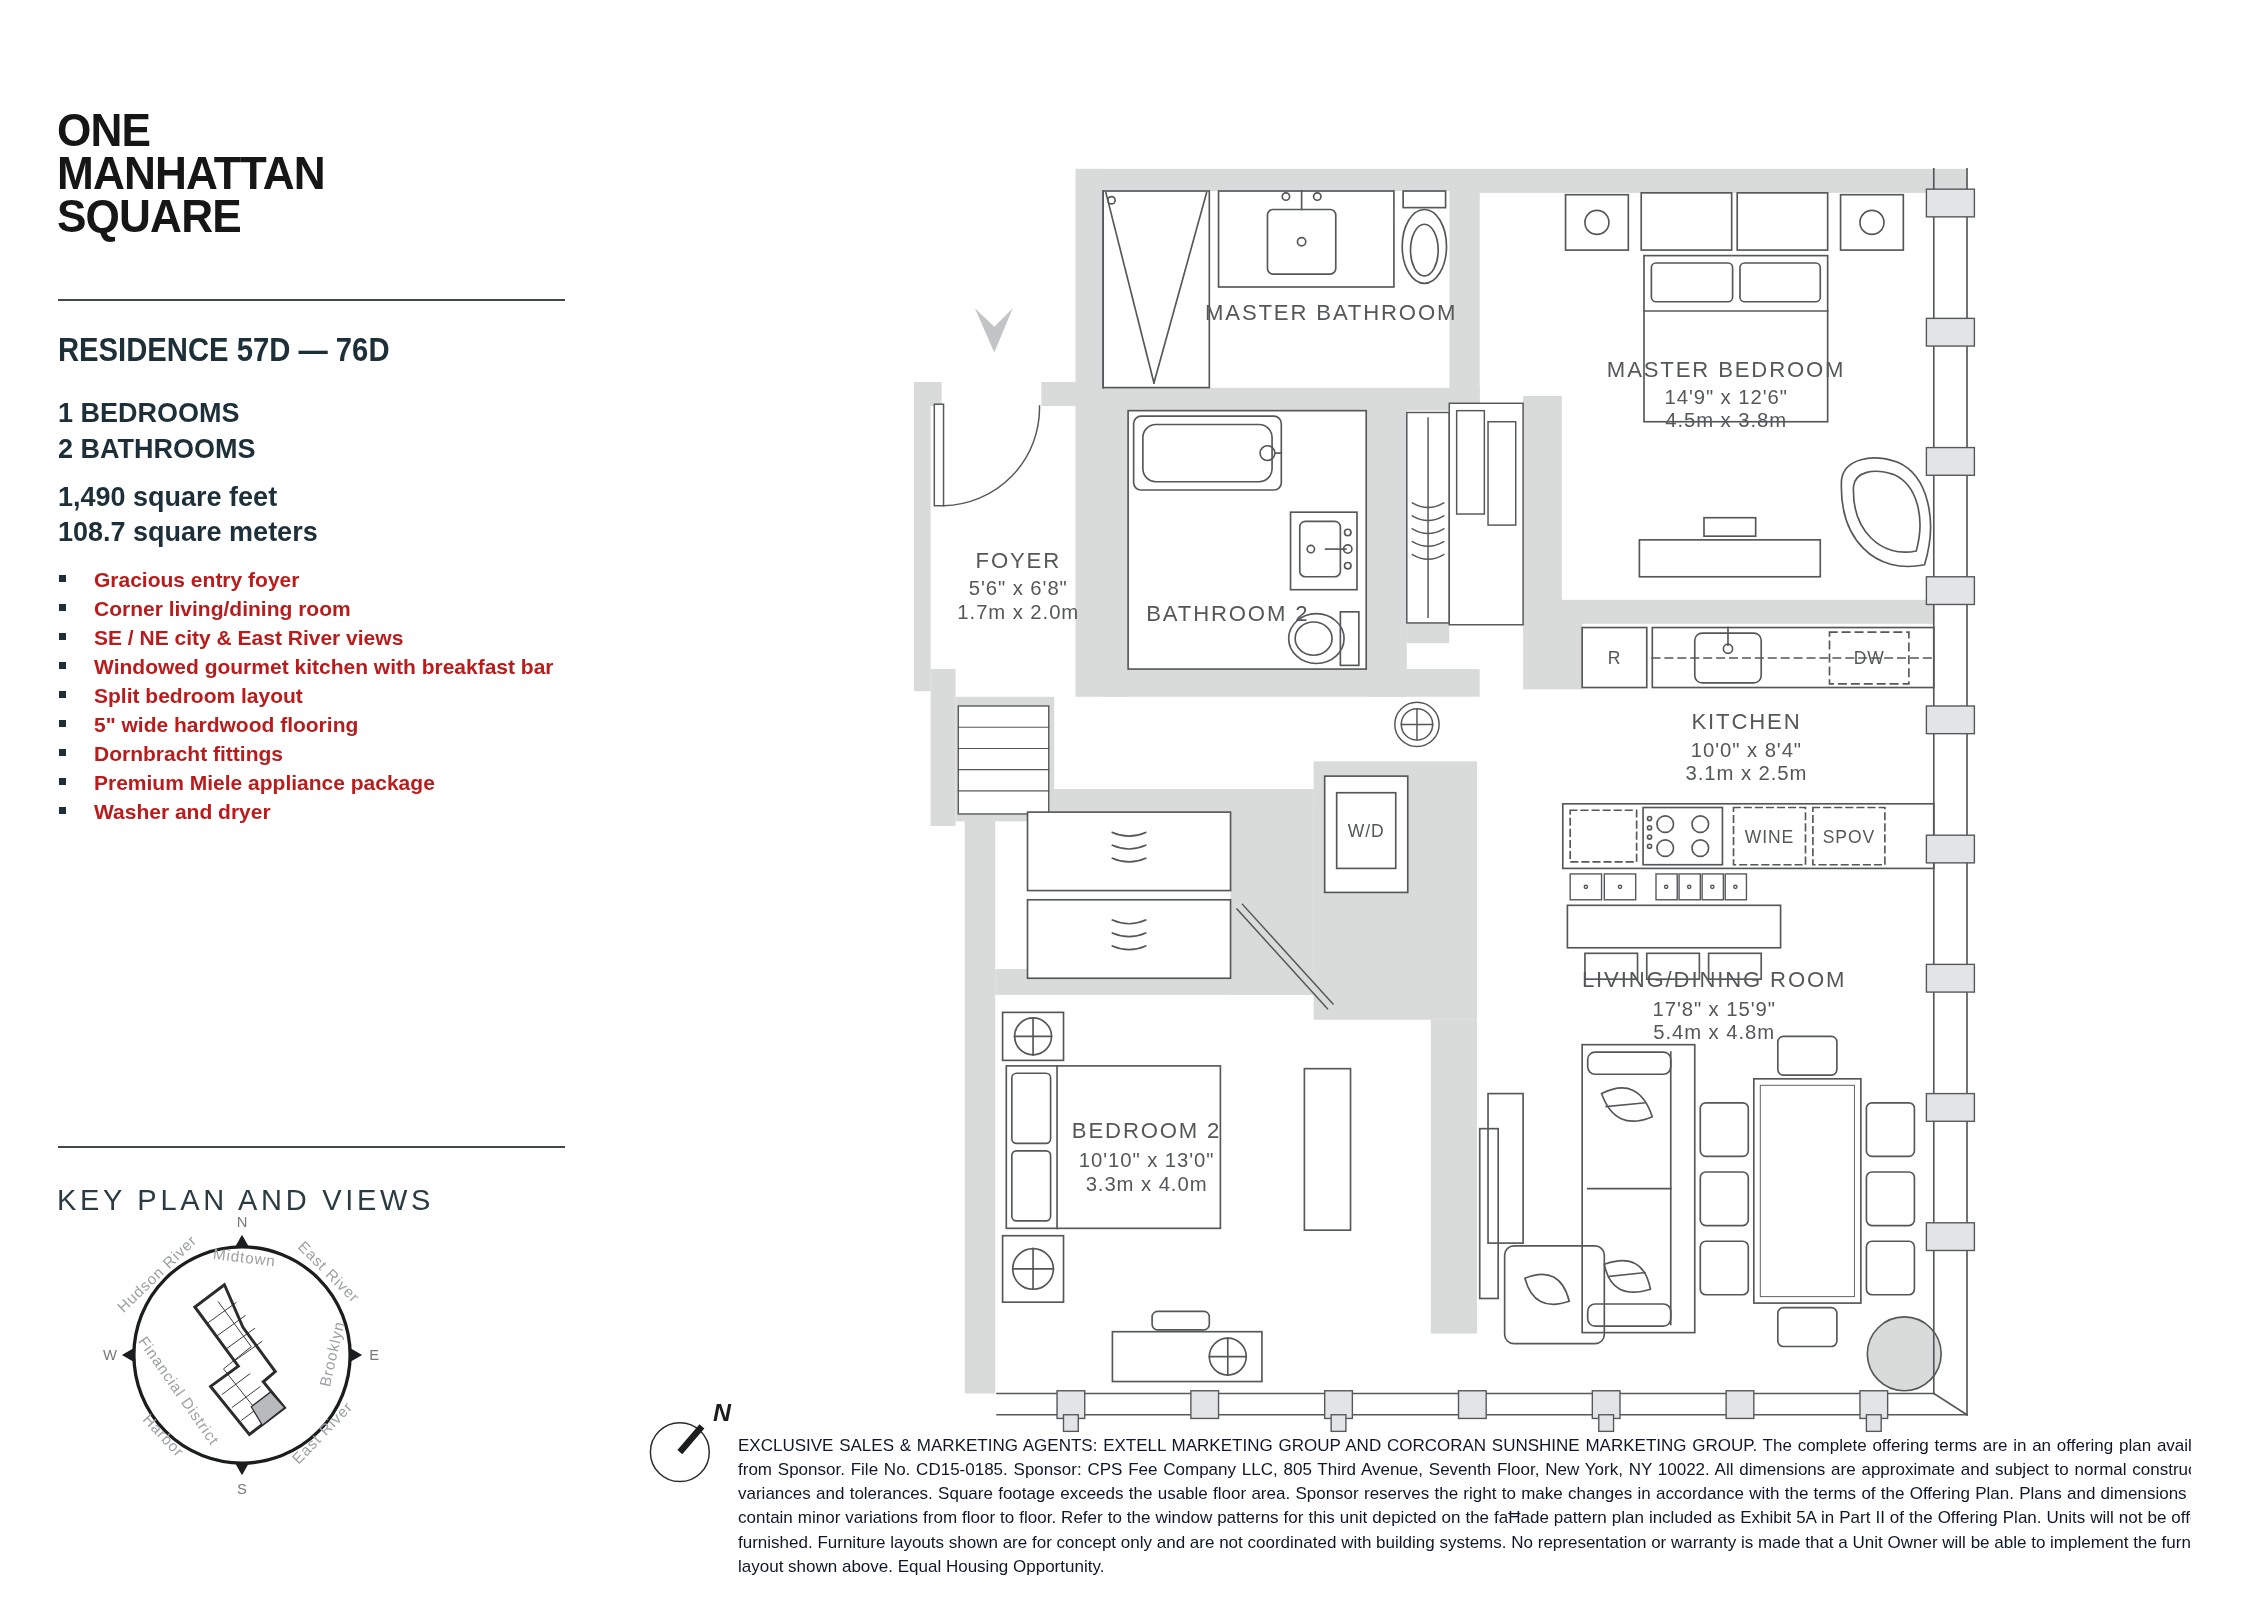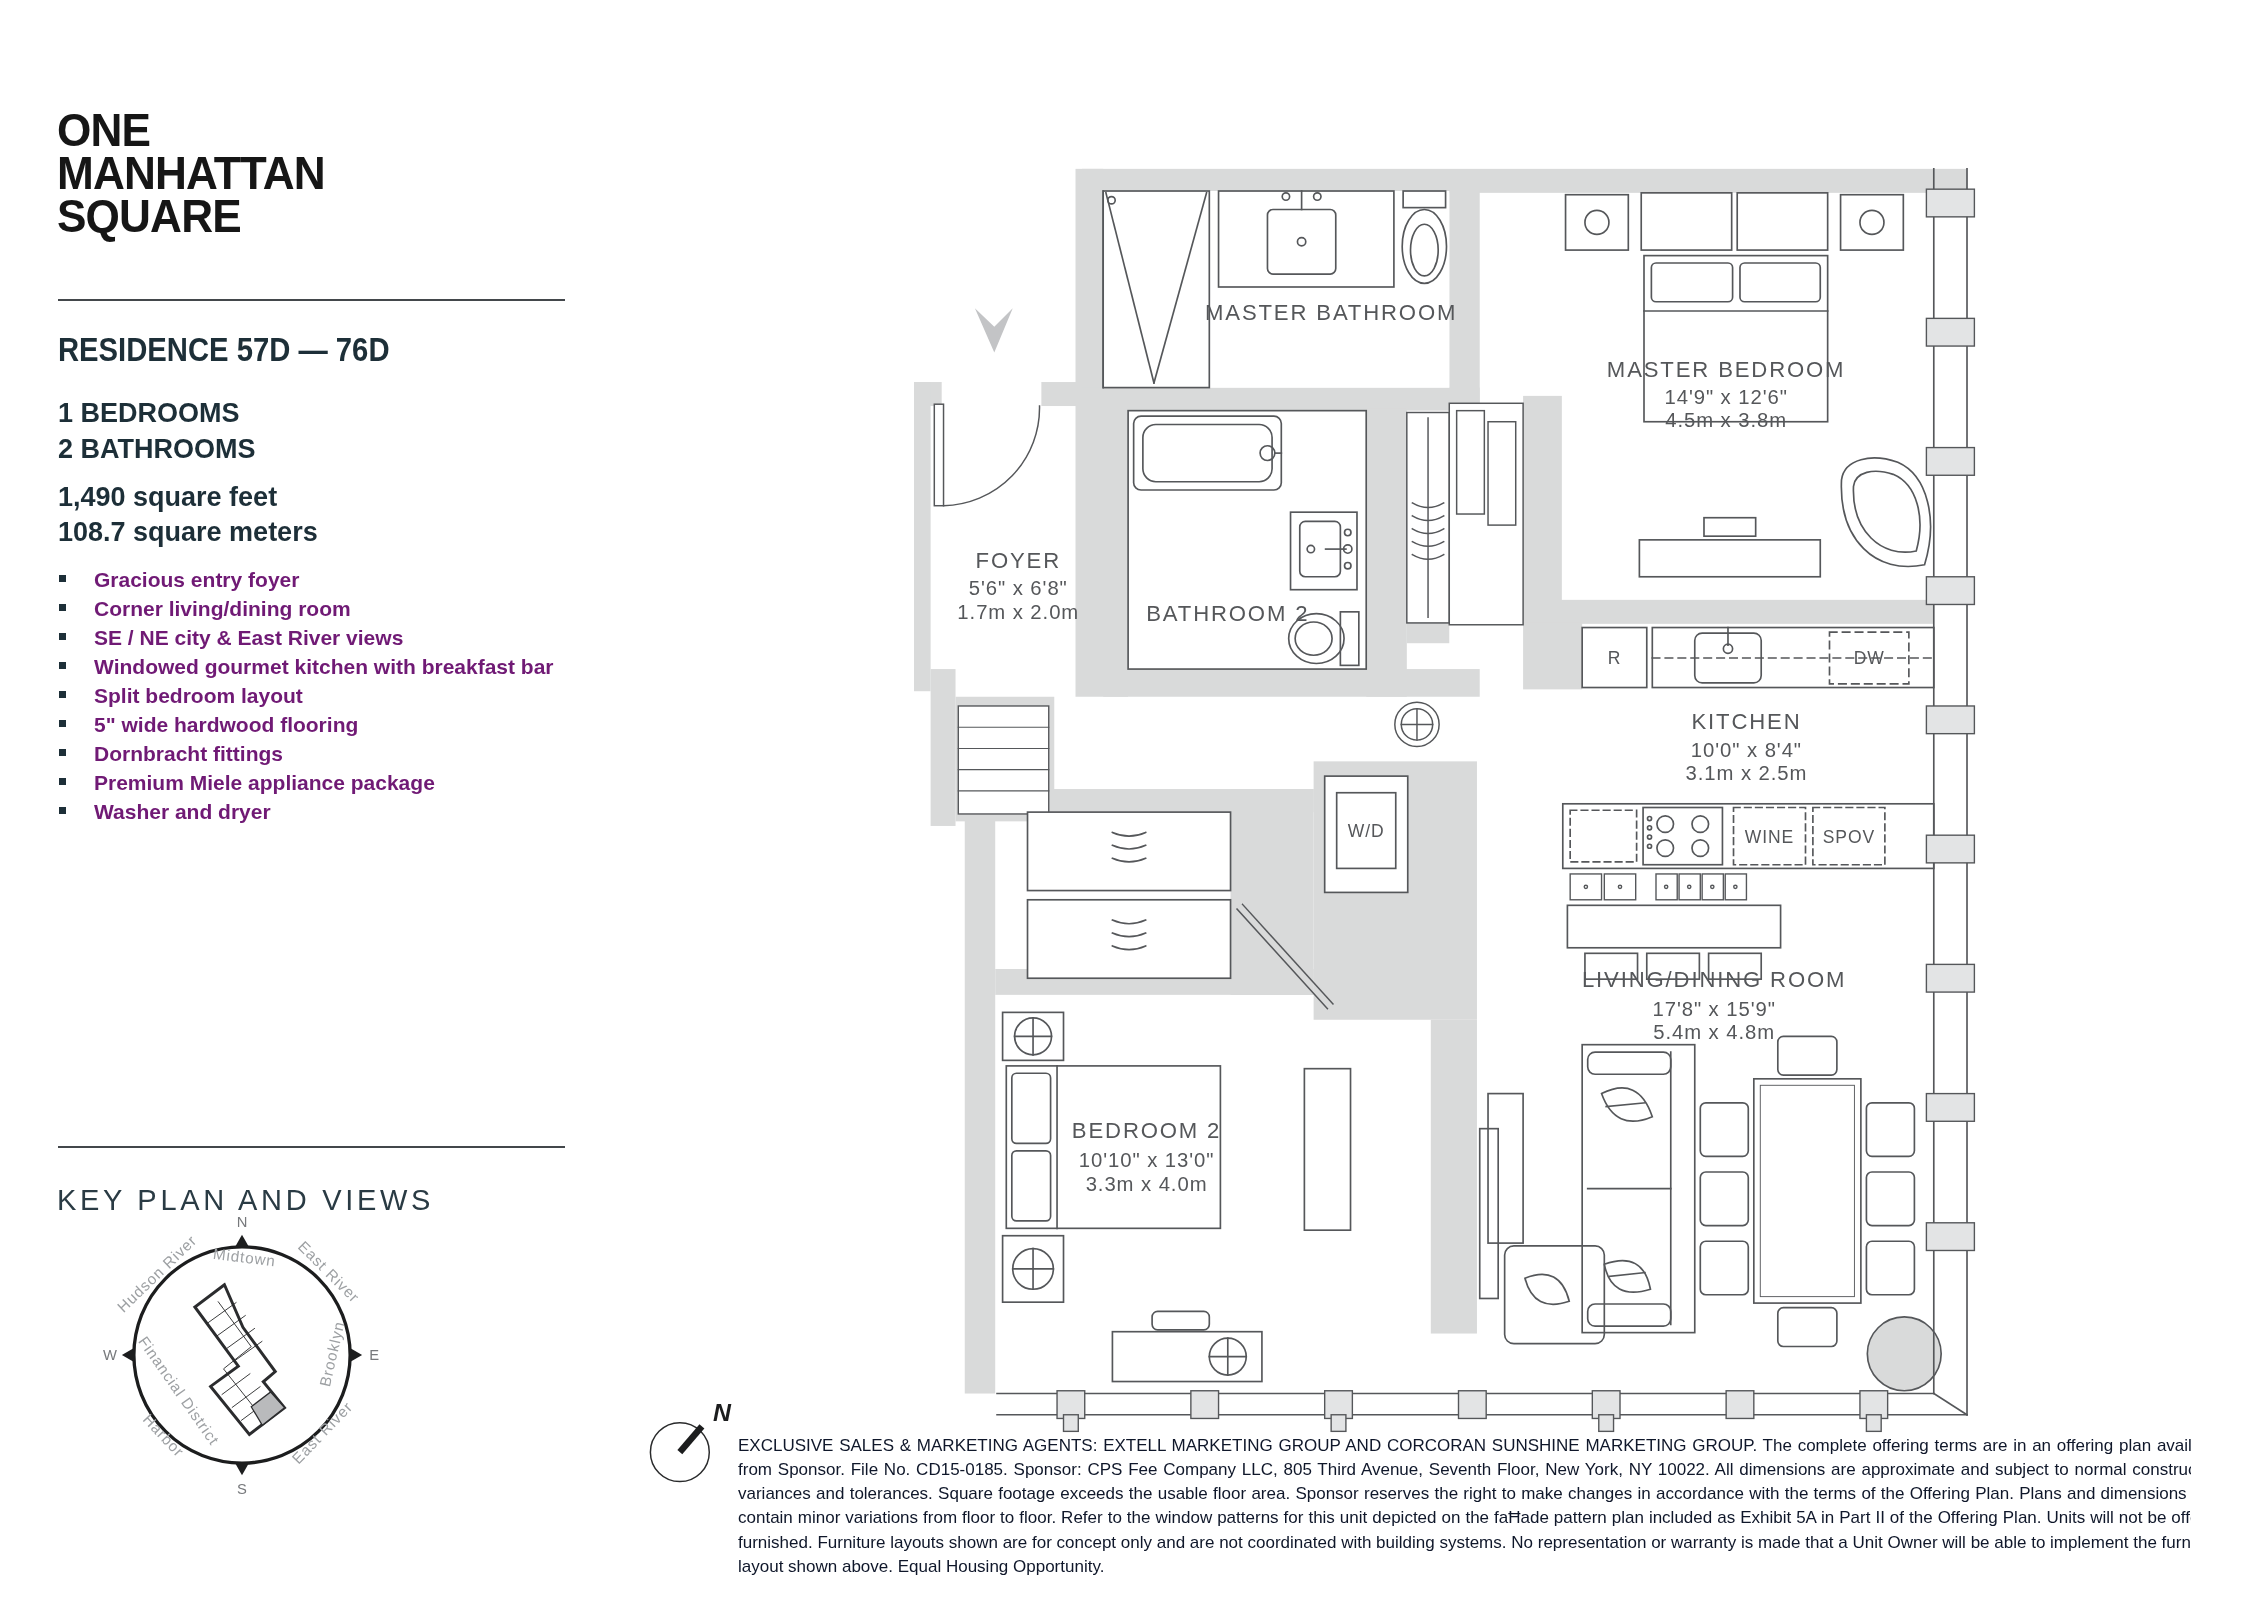--- a/index.html
+++ b/index.html
@@ -8,21 +8,21 @@
   .abs{position:absolute;}
   
   .logo{left:57px;top:109px;font-size:46px;font-weight:bold;color:#161616;
         line-height:43px;letter-spacing:-0.9px;transform:scaleX(0.96);transform-origin:left top;}
   .divider{left:58px;width:507px;height:1.8px;background:#43474b;}
   .res-title{left:58px;top:330px;font-size:34px;font-weight:bold;color:#1d2f38;
         transform:scaleX(0.86);transform-origin:left top;letter-spacing:0px;white-space:nowrap;}
   .rooms-block{left:58px;top:395px;font-size:27px;font-weight:bold;color:#1d2f38;line-height:36px;}
   .area-block{left:58px;top:480px;font-size:27px;font-weight:bold;color:#1d2f38;line-height:35px;}
   ul.features{left:37px;top:565px;margin:0;padding:0;list-style:none;font-size:21px;
-        font-weight:bold;color:#701a75;line-height:29px;position:absolute;}
+        font-weight:bold;color:#b91c1c;line-height:29px;position:absolute;}
   ul.features li{position:relative;padding-left:57px;}
   ul.features .sq{position:absolute;left:22px;top:10px;width:7.4px;height:7.4px;background:#1d2f38;}
   .keyplan-title{left:57px;top:1184px;font-size:29px;color:#2a3b44;letter-spacing:3.7px;}
   .disclaimer{left:738px;top:1434px;width:1486px;font-size:17px;line-height:1.42;
         color:#0f172a;text-align:justify;}
   svg text{font-family:"Liberation Sans",sans-serif;}
   .plan-label{fill:#55575a;font-size:24px;letter-spacing:2px;}
   .plan-dim{fill:#55575a;font-size:22px;letter-spacing:1px;}
   .plan-small{fill:#55575a;font-size:19px;letter-spacing:1px;}
   .kp-gray{fill:#9da0a3;font-size:16.5px;letter-spacing:1px;}

